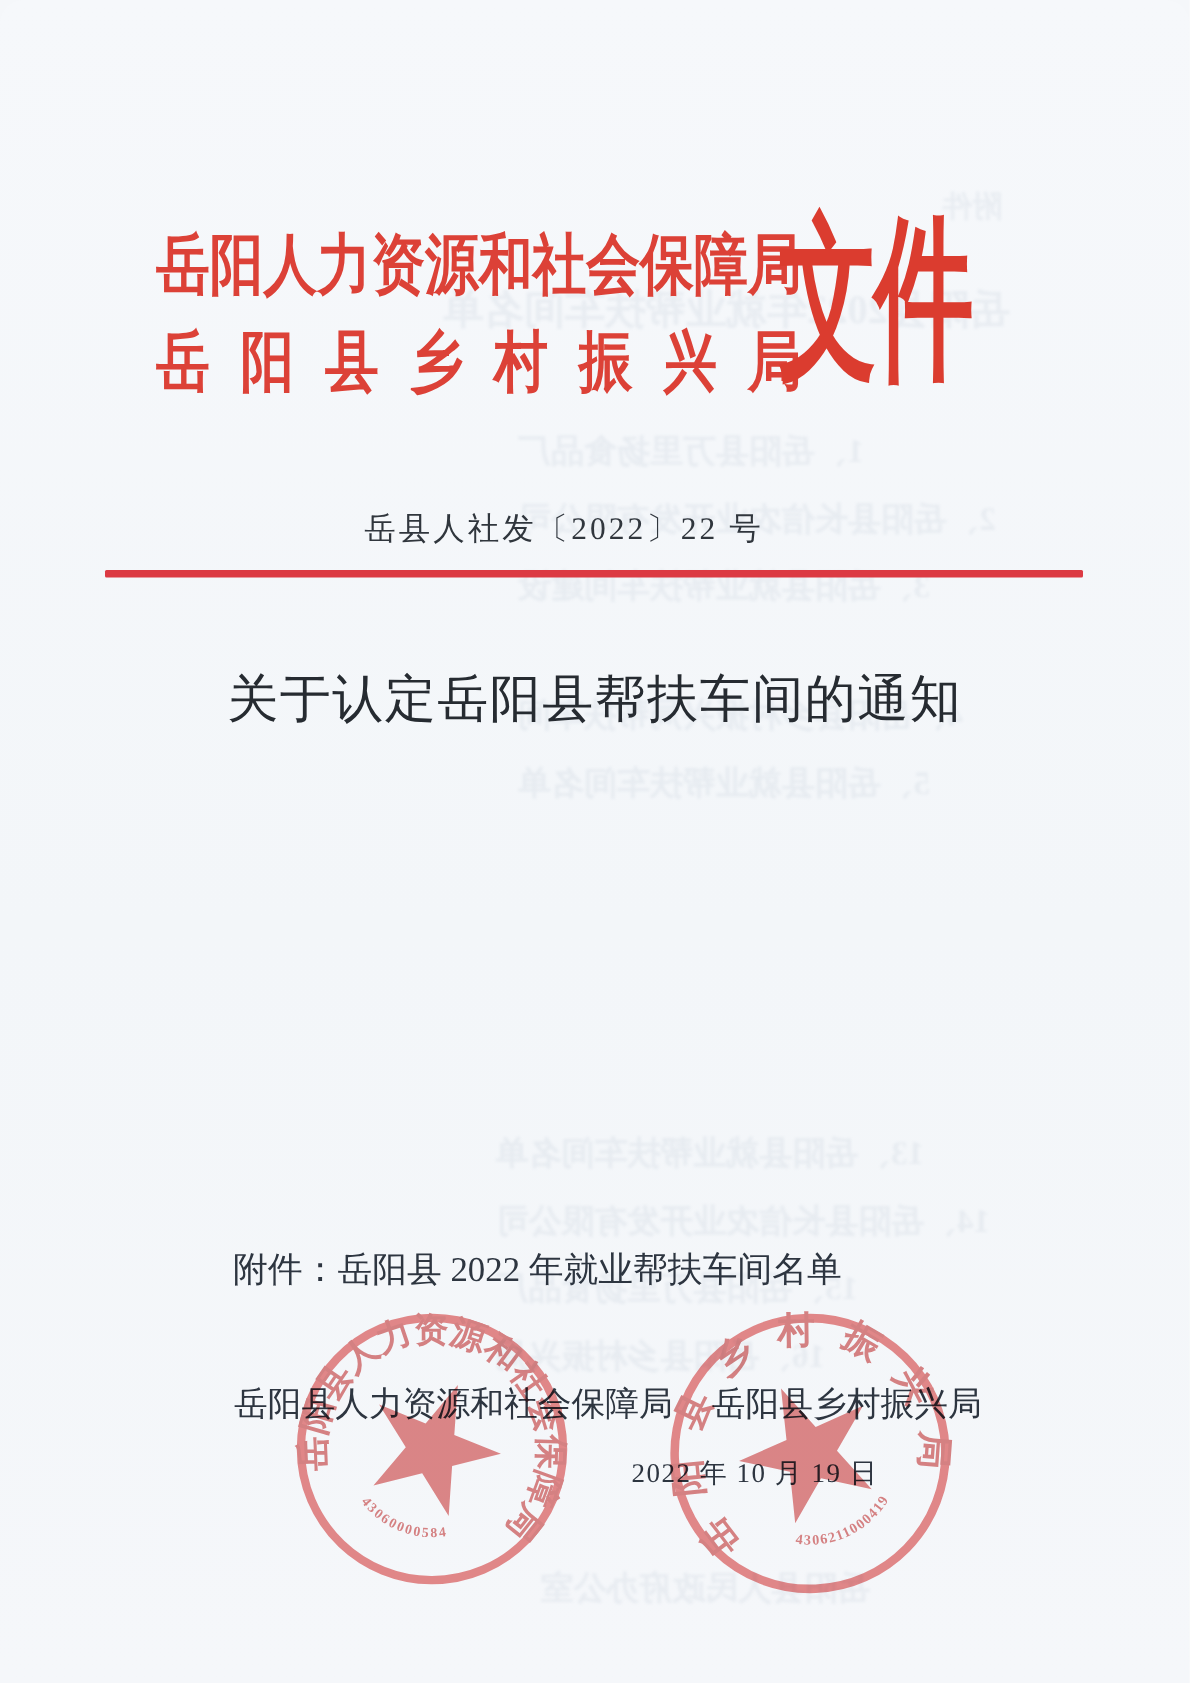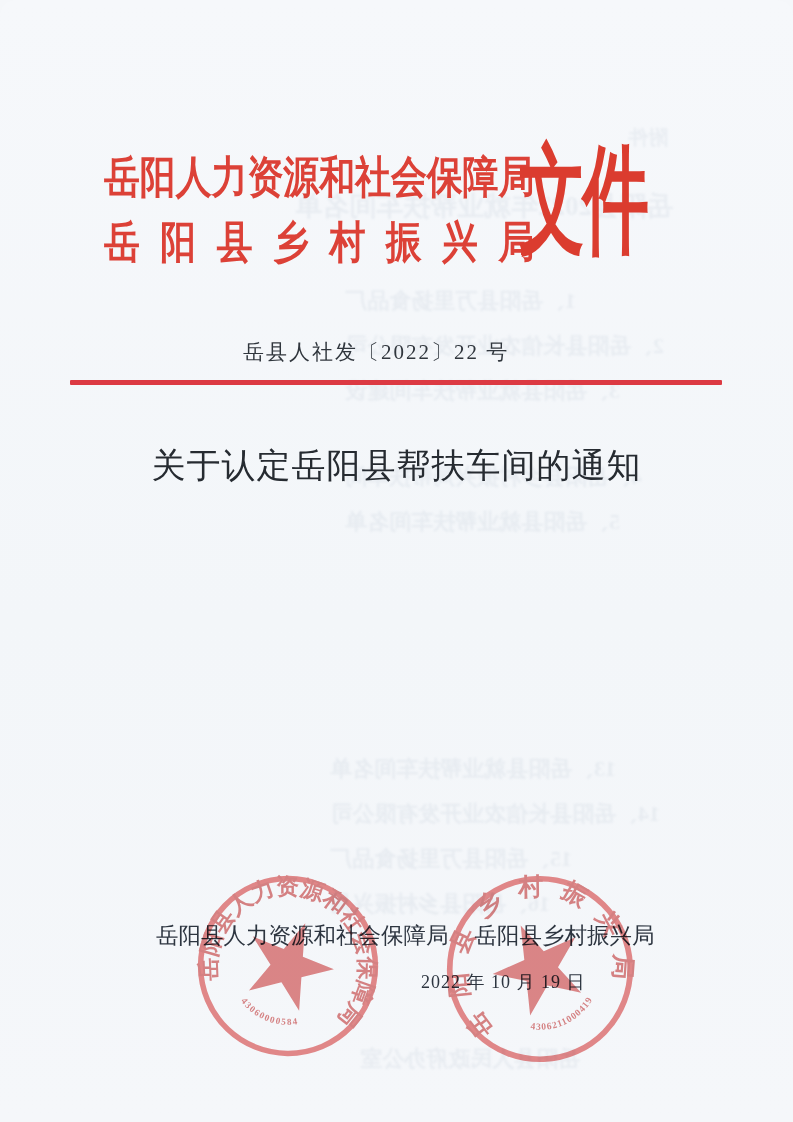--- a/index.html
+++ b/index.html
@@ -143,20 +143,21 @@
   </div>
   <div class="doc-type">文件</div>
 
   <div class="doc-number">岳县人社发〔2022〕22 号</div>
 
   <div class="red-rule"></div>
 
   <div class="doc-title">关于认定岳阳县帮扶车间的通知</div>
 
 
+  <div class="attachment-line">附件：岳阳县 2022 年就业帮扶车间名单</div>
 
   <div class="signature-row">
     <span>岳阳县人力资源和社会保障局</span>
     <span>岳阳县乡村振兴局</span>
   </div>
   <div class="doc-date">2022 年 10 月 19 日</div>
 
   <svg class="seal seal-left" viewBox="0 0 200 200">
     <defs>
       <path id="sealArcL" d="M 36.1 144.7 A 78 78 0 1 1 163.9 144.7" fill="none"></path>

